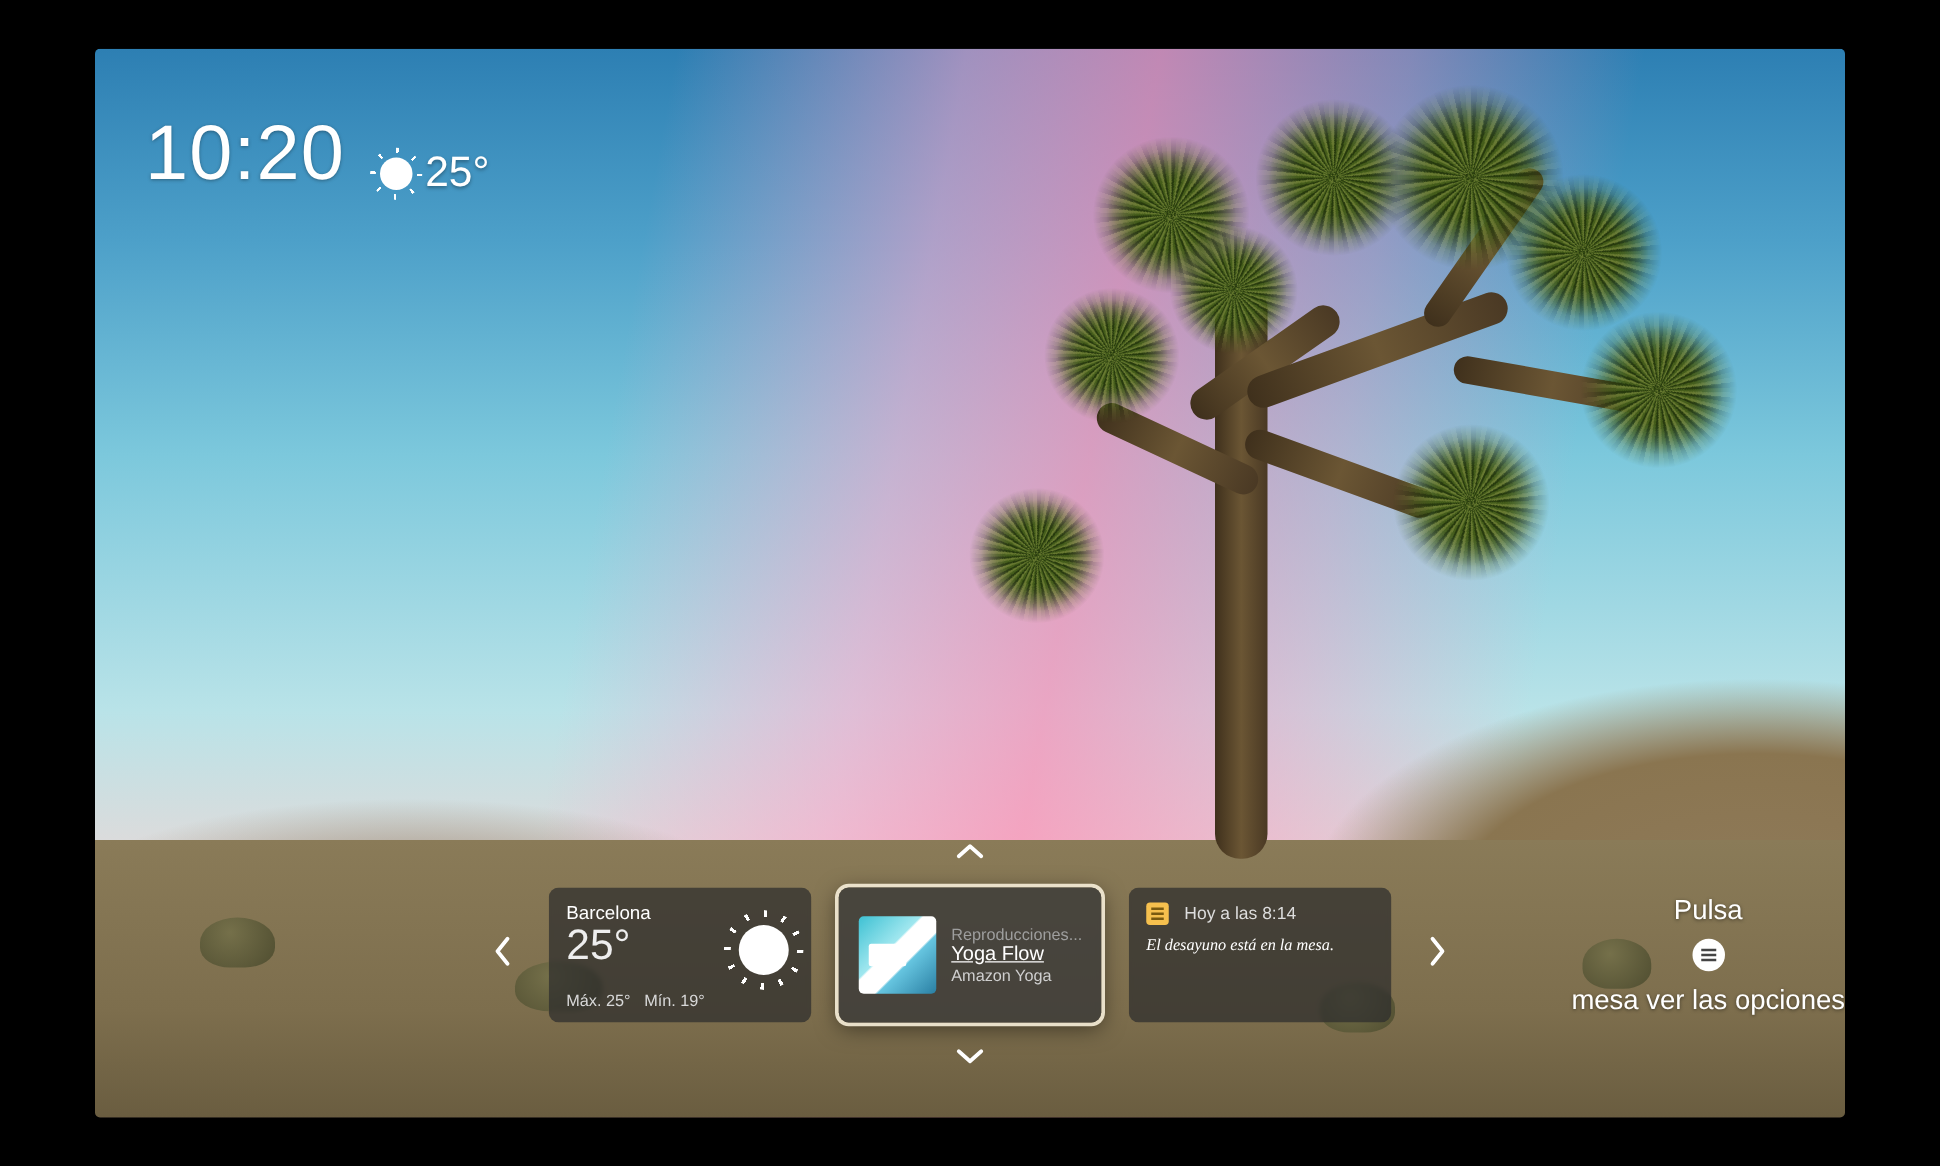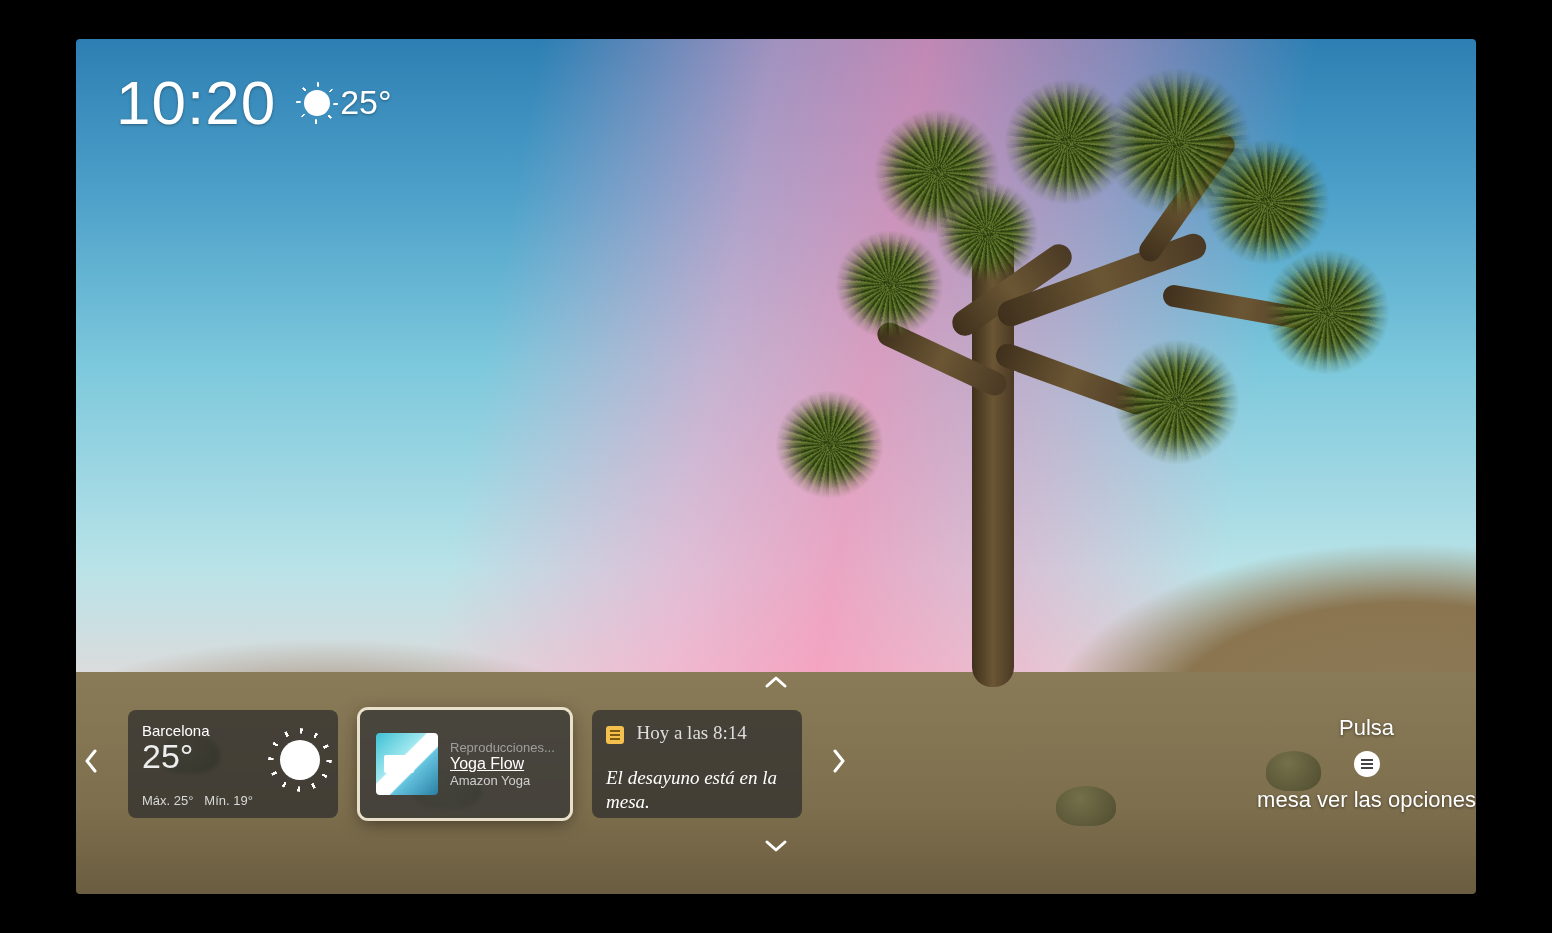--- a/index.html
+++ b/index.html
@@ -47,21 +47,21 @@
             mask: radial-gradient(circle, #000 30%, transparent 70%);
     border-radius:50%; filter:blur(0.3px) contrast(1.1); transform:scale(1.15);
   }
   .tuft::after{ transform:rotate(25deg) scale(0.95); opacity:.9; }
   .t1{left:190px;top:10px;} .t2{left:320px;top:-20px;} .t3{left:420px;top:-30px;width:130px;height:130px;}
   .t4{left:520px;top:40px;} .t5{left:580px;top:150px;} .t6{left:150px;top:130px;width:95px;height:95px;}
   .t7{left:90px;top:290px;width:95px;height:95px;} .t8{left:430px;top:240px;} .t9{left:250px;top:80px;width:90px;height:90px;}
   .shrub{position:absolute;width:60px;height:40px;border-radius:50% 50% 40% 40%;background:radial-gradient(circle at 40% 30%, #75704a, #4f4d30);}
 
   
-  .status { position:absolute; top:28px; left:40px; display:flex; align-items:center; gap:28px; color:#fff; text-shadow:0 1px 3px rgba(0,0,0,.35); }
+  .status { position:absolute; top:48px; left:40px; display:flex; align-items:flex-end; gap:28px; color:#fff; text-shadow:0 1px 3px rgba(0,0,0,.35); }
   .clock { font-size:62px; font-weight:300; letter-spacing:1px; }
   .weather-mini { display:flex; align-items:center; gap:10px; font-size:34px; font-weight:300; }
   .sun-icon { width:26px; height:26px; border-radius:50%; background:#fff; box-shadow:0 0 0 0 #fff; position:relative; }
   .sun-icon::before{content:'';position:absolute;inset:-8px;border-radius:50%;background:repeating-conic-gradient(#fff 0 6deg, transparent 6deg 45deg);-webkit-mask:radial-gradient(circle, transparent 55%, #000 56%);mask:radial-gradient(circle, transparent 55%, #000 56%);} 
 
   
   .carousel-wrap{ position:absolute; left:0; right:0; bottom:34px; display:flex; flex-direction:column; align-items:center; gap:14px; }
   .chev{ color:#fff; font-size:24px; cursor:pointer; user-select:none; text-shadow:0 1px 3px rgba(0,0,0,.5);}
   .row{ display:flex; align-items:center; gap:22px; }
   .side-chev{ color:#fff; font-size:28px; cursor:pointer; user-select:none; width:30px; text-align:center; text-shadow:0 1px 3px rgba(0,0,0,.5);}
@@ -72,27 +72,27 @@
   .card .sub{ font-size:13px; color:#d8d8d8; margin-top:20px; }
   .card .subdim{ font-size:13px; color:#9e9e9e; }
   .weather-card .sun{ position:absolute; right:18px; top:30px; width:40px; height:40px; border-radius:50%; background:#fff; }
   .weather-card .sun::before{content:'';position:absolute;inset:-12px;border-radius:50%;background:repeating-conic-gradient(#fff 0 5deg, transparent 5deg 30deg);-webkit-mask:radial-gradient(circle, transparent 58%, #000 59%);mask:radial-gradient(circle, transparent 58%, #000 59%);} 
   .music-card{ display:flex; gap:12px; align-items:center;padding-left:16px; }
   .album{ width:62px; height:62px; border-radius:4px; background:linear-gradient(135deg,#3ec1d3,#a0e7ef 40%,#fff 42%,#fff 60%,#66c5e0 62%,#2a7fa3); flex-shrink:0; position:relative; }
   .album::after{content:'';position:absolute;left:8px;top:22px;width:30px;height:18px;background:#fff;border-radius:2px;}
   .music-info{ min-width:0; }
   .note-card .note-icon{ width:18px; height:18px; background:#f6c04e; border-radius:3px; display:inline-flex; align-items:center; justify-content:center; margin-right:8px; vertical-align:middle; }
   .note-card .note-icon::before{content:'';width:10px;height:2px;background:#7a5a10;box-shadow:0 4px 0 #7a5a10, 0 -4px 0 #7a5a10;}
-  .note-card .time{ font-size:19px; color:#ddd;font-family:Liberation Serif, serif; }
-  .note-card .msg{ font-family: Georgia, 'Times New Roman', serif; font-style:italic; font-size:19px; line-height:1.25; color:#fff; margin-top:22px; }
+  .note-card .time{ font-size:14px; color:#ddd; }
+  .note-card .msg{ font-family: Georgia, 'Times New Roman', serif; font-style:italic; font-size:13px; line-height:1.25; color:#fff; margin-top:8px; }
 
   .hint{ position:absolute; right:0; top:50%; transform:translateY(-50%); color:#fff; font-size:22px; display:flex; align-items:center; gap:10px; padding-right:0; text-shadow:0 1px 3px rgba(0,0,0,.5);flex-direction:column; }
   .hint .menu-icon{ width:26px; height:26px; border-radius:50%; background:#fff; display:inline-flex; align-items:center; justify-content:center; }
   .hint .menu-icon::before{ content:''; width:12px; height:2px; background:#444; box-shadow:0 -4px 0 #444, 0 4px 0 #444; }
-  .row-outer{ position:relative; width:100%; display:flex; }
+  .row-outer{ position:relative; width:100%; display:flex; justify-content:center; }
 </style>
 </head>
 <body>
 
 <div class="device-frame">
 
   <div class="tree">
     <div class="trunk"></div>
     <div class="branch b1"></div>
       <div class="branch b2"></div>

